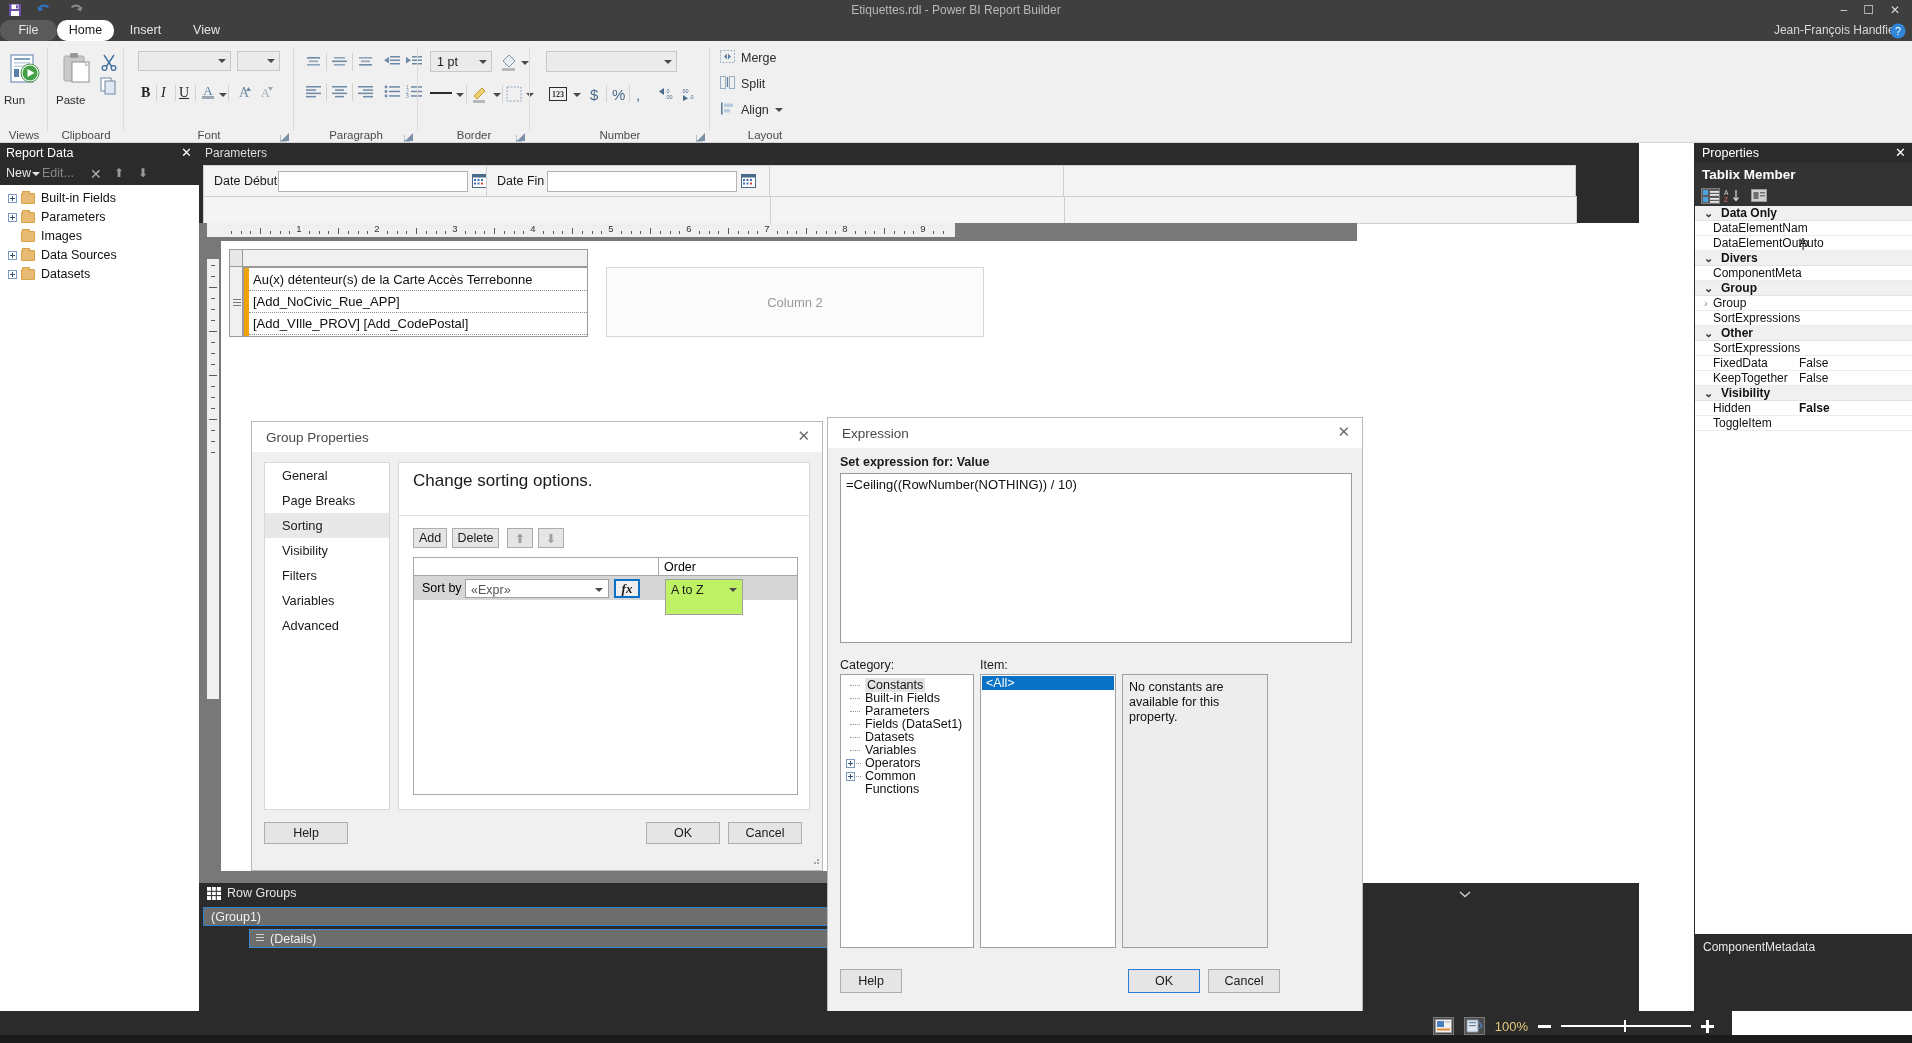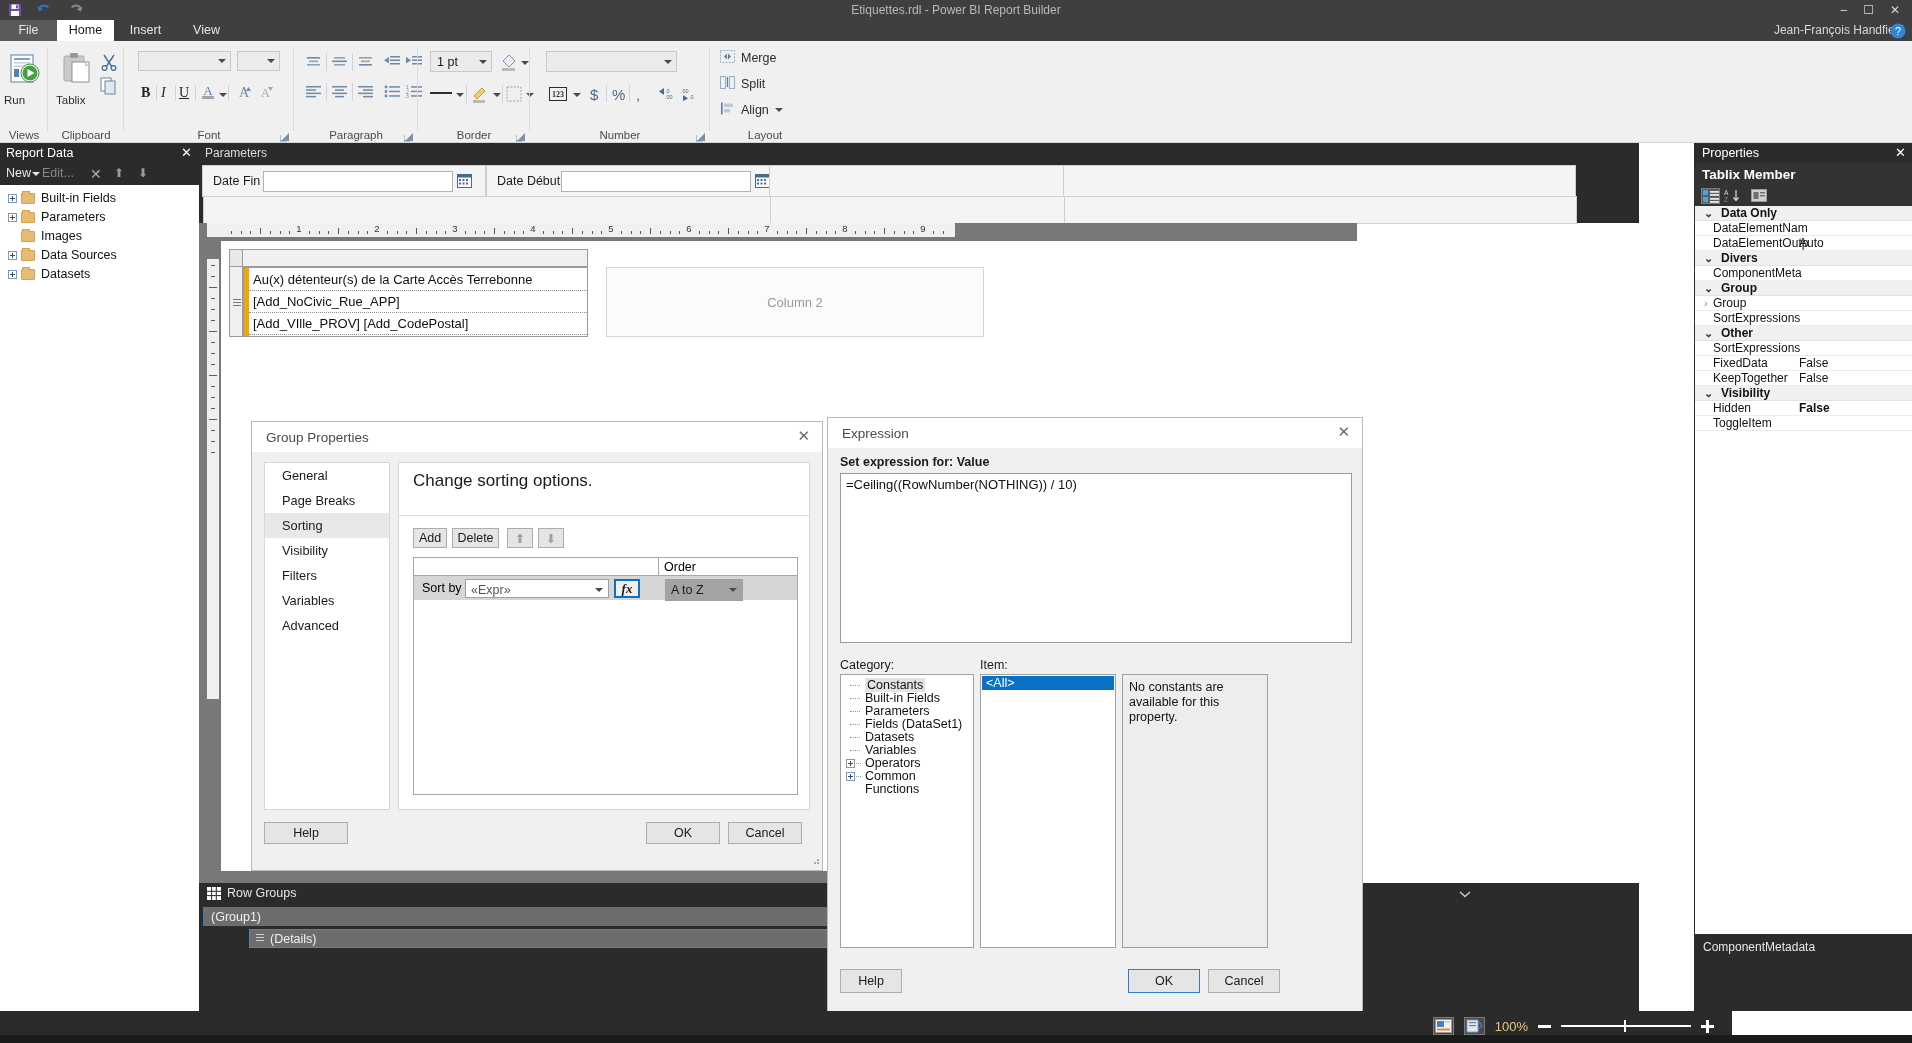--- a/index.html
+++ b/index.html
@@ -31,21 +31,21 @@
     position:absolute; left:0; top:0; height:20px; display:flex; align-items:center; gap:14px; padding-left:8px;
   }
   .qat svg { display:block; }
 
   
   .tabstrip {
     position:absolute; left:0; top:20px; width:1912px; height:21px; background:#3f3f3f;
   }
   .tab {
     position:absolute; top:0; height:21px; line-height:21px;
-    color:#e6e6e6; font-size:12.5px; text-align:center; cursor:default;
+    color:#e6e6e6; font-size:12.5px; text-align:center; cursor:default;border-radius:10px;
   }
   .tab.file { left:0; width:57px; background:#5a5a5a; }
   .tab.home { left:57px; width:57px; background:#ffffff; color:#1a1a1a; }
   .tab.insert { left:118px; width:55px; }
   .tab.view  { left:184px; width:45px; }
 
   
   .ribbon {
     position:absolute; left:0; top:41px; width:1912px; height:102px;
     background:#f0f0f0; border-bottom:1px solid #d4d4d4;
@@ -335,21 +335,21 @@
     </div>
 
     <div class="rgroup" style="left:48px; width:76px;">
       <div class="btnbig" style="left:8px; top:10px; width:42px;">
         <svg width="36" height="38" viewBox="0 0 36 38">
             <rect x="5" y="5" width="20" height="25" rx="1.5" fill="#c9c9c9" stroke="#a8a8a8"></rect>
             <rect x="11" y="2" width="8" height="5" rx="1" fill="#9a9a9a"></rect>
             <rect x="13" y="11" width="17" height="20" fill="#ffffff" stroke="#8f8f8f"></rect>
             <path d="M26 11 L30 15 L26 15 Z" fill="#c9c9c9"></path>
           </svg>
-        <div class="lbl">Tablix</div>
+        <div class="lbl">Paste</div>
       </div>
       <span class="ic" style="left:52px; top:12px;">
         <svg width="18" height="18" viewBox="0 0 18 18">
             <path d="M4 2 L12 14 M14 2 L6 14" stroke="#3f6fa0" stroke-width="1.4" fill="none"></path>
             <circle cx="4.5" cy="15" r="2.4" fill="none" stroke="#3f6fa0" stroke-width="1.3"></circle>
             <circle cx="13.5" cy="15" r="2.4" fill="none" stroke="#3f6fa0" stroke-width="1.3"></circle>
           </svg>
       </span>
       <span class="ic" style="left:52px; top:36px;">
         <svg width="18" height="18" viewBox="0 0 18 18">
@@ -646,42 +646,42 @@
         <span class="expander"></span><span class="folder"></span><span>Datasets</span>
       </div>
     </div>
   </div>
 
   <div class="center">
 
     <div class="param-pane">
       <div class="pp-title">Parameters</div>
       <div class="param-grid">
-        <div class="pcell" style="width:284px; height:32px; margin-left:-1px;">
-          <span class="plabel">Date Fin</span>
-          <div class="pinput" style="left:60px; top:5px; width:190px; height:21px;"></div>
-          <span class="cal-icon" style="left:254px; top:8px;">
+        <div class="pcell" style="width:284px; height:32px;">
+          <span class="plabel">Date Début</span>
+          <div class="pinput" style="left:74px; top:5px; width:190px; height:21px;"></div>
+          <span class="cal-icon" style="left:268px; top:8px;">
             <svg width="15" height="14" viewBox="0 0 15 14">
                 <rect x="0.5" y="0.5" width="14" height="13" fill="#fff" stroke="#4a6a8a"></rect>
                 <rect x="0.5" y="0.5" width="14" height="3" fill="#4a6a8a"></rect>
                 <g fill="#3c6fb5">
                   <rect x="2" y="5" width="2" height="2"></rect>
                   <rect x="5.5" y="5" width="2" height="2"></rect>
                   <rect x="9" y="5" width="2" height="2"></rect>
                   <rect x="2" y="8.5" width="2" height="2"></rect>
                   <rect x="5.5" y="8.5" width="2" height="2"></rect>
                 </g>
                 <rect x="9" y="8.5" width="2" height="2" fill="#d03a3a"></rect>
               </svg>
           </span>
         </div>
-        <div class="pcell" style="width:284px; height:32px;">
-          <span class="plabel">Date Début</span>
-          <div class="pinput" style="left:74px; top:5px; width:190px; height:21px;"></div>
-          <span class="cal-icon" style="left:268px; top:8px;">
+        <div class="pcell" style="width:284px; height:32px; margin-left:-1px;">
+          <span class="plabel">Date Fin</span>
+          <div class="pinput" style="left:60px; top:5px; width:190px; height:21px;"></div>
+          <span class="cal-icon" style="left:254px; top:8px;">
             <svg width="15" height="14" viewBox="0 0 15 14">
                 <rect x="0.5" y="0.5" width="14" height="13" fill="#fff" stroke="#4a6a8a"></rect>
                 <rect x="0.5" y="0.5" width="14" height="3" fill="#4a6a8a"></rect>
                 <g fill="#3c6fb5">
                   <rect x="2" y="5" width="2" height="2"></rect>
                   <rect x="5.5" y="5" width="2" height="2"></rect>
                   <rect x="9" y="5" width="2" height="2"></rect>
                   <rect x="2" y="8.5" width="2" height="2"></rect>
                   <rect x="5.5" y="8.5" width="2" height="2"></rect>
                 </g>
@@ -1010,21 +1010,21 @@
         <div class="st-vsep" style="left:244px; height:42px;"></div>
         <div class="st-row">
           <span class="sortby">Sort by</span>
           <div class="sel-box" style="left:51px; top:3px; width:144px; height:19px;">
             <span class="sv">«Expr»</span>
             <span class="arrow chev"></span>
           </div>
           <div class="fx-btn" style="left:200px; top:3px; width:26px; height:19px;">
             <span>fx</span>
           </div>
-          <div class="sel-box" style="left:251px; top:3px; width:78px; height:22px; background:#a3a3a3;">
+          <div class="sel-box" style="left:251px; top:3px; width:78px; height:36px; background:#bef264;">
             <span class="sv" style="color:#1a1a1a;">A to Z</span>
             <span class="arrow chev"></span>
           </div>
         </div>
       </div>
     </div>
 
     <div class="btn" style="left:12px; top:400px; width:84px; height:22px;">Help</div>
     <div class="btn" style="left:394px; top:400px; width:74px; height:22px;">OK</div>
     <div class="btn" style="left:476px; top:400px; width:74px; height:22px;">Cancel</div>

